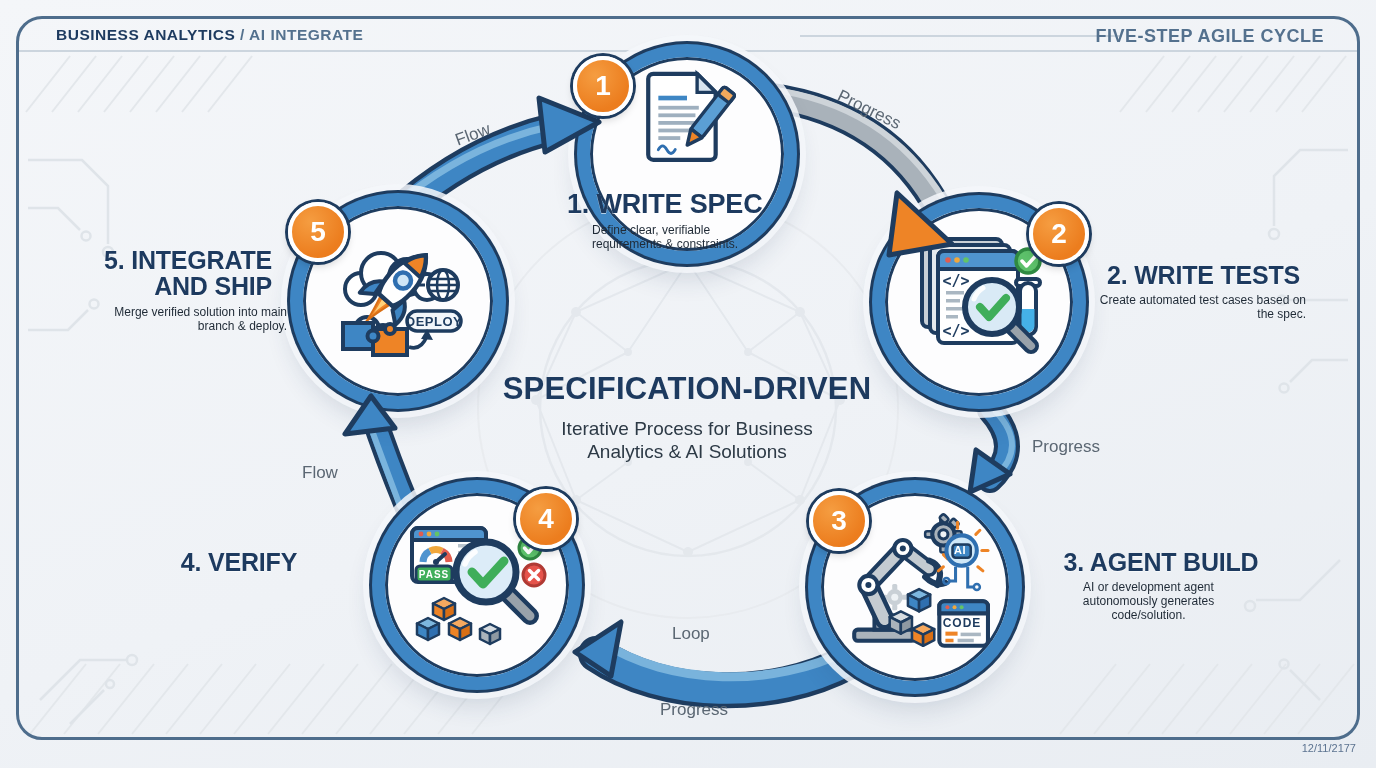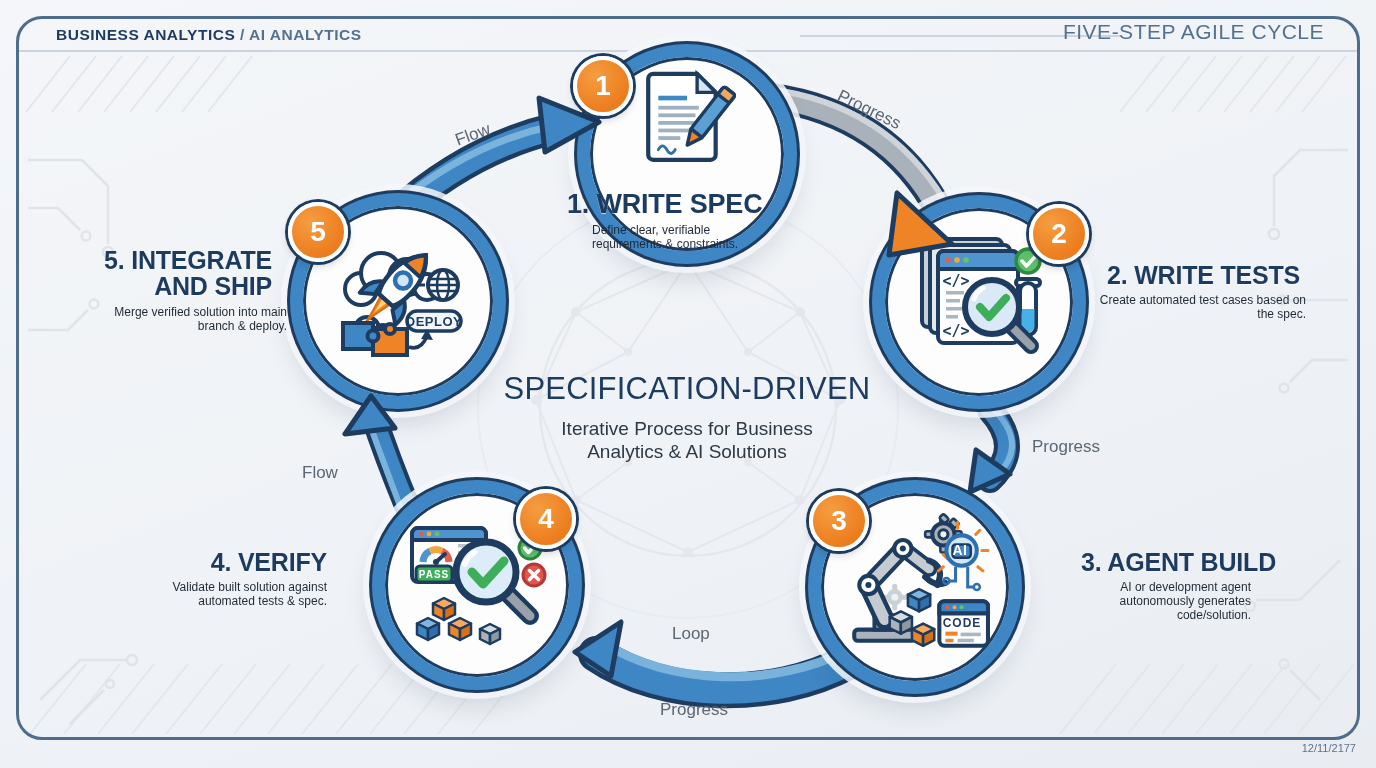--- a/index.html
+++ b/index.html
@@ -9,45 +9,45 @@
   svg{display:block}
   .bg-layer{position:absolute;inset:0;z-index:1;pointer-events:none}
   .tails-layer{position:absolute;inset:0;z-index:2;pointer-events:none}
   .frame{position:absolute;left:16px;top:16px;right:16px;bottom:28px;
     border:3px solid #4e6d8c;border-radius:26px;z-index:3;pointer-events:none}
   .divider{position:absolute;left:19px;right:19px;top:50px;height:2px;background:#ccd5de;z-index:2}
   .rline{position:absolute;left:800px;top:35px;width:322px;height:2px;background:#ccd5de;z-index:2}
   .header-left{position:absolute;left:56px;top:26px;z-index:7;font-size:15.5px;font-weight:bold;
     letter-spacing:.5px;color:#1d3a5f;white-space:nowrap}
   .header-left .secondary{color:#54718e}
-  .header-right{position:absolute;right:52px;top:20px;z-index:7;font-size:21px;font-weight:normal;
+  .header-right{position:absolute;right:52px;top:26px;z-index:7;font-size:18px;font-weight:bold;
     letter-spacing:.5px;color:#54718e;white-space:nowrap}
   .heads-layer{position:absolute;inset:0;z-index:5;pointer-events:none}
   .node{position:absolute;z-index:4}
   .ring{position:absolute;inset:0;border-radius:50%;background:#fdfdfe;border:13px solid #3e86c4;
     box-shadow:0 0 0 3px #1e3c5f, inset 0 0 0 3px #1e3c5f, 0 0 0 9px rgba(245,247,250,.85),
                0 14px 26px rgba(29,58,95,.16);}
   .node-icon{position:absolute}
   .badge{position:absolute;width:52px;height:52px;border-radius:50%;z-index:6;
     background:radial-gradient(circle at 35% 30%,#f59d41,#ec7d1e 70%);
     border:4px solid #fff;box-shadow:0 0 0 3px #1e3c5f,0 4px 8px rgba(0,0,0,.18);
     display:flex;align-items:center;justify-content:center;
     color:#fff;font-size:28px;font-weight:bold}
   .step-text{position:absolute;z-index:5}
   .step-title{font-weight:bold;color:#1d3a5f;font-size:25px;letter-spacing:-.2px;line-height:1.05;
     text-shadow:0 1px 0 rgba(255,255,255,.6)}
   .step-desc{color:#1f2a36;font-size:12px;line-height:1.17;margin-top:5px}
   .center-text{position:absolute;left:470px;top:372px;width:434px;text-align:center;z-index:4}
-  .center-title{font-size:31px;font-weight:normal;letter-spacing:.2px;color:#1d3a5f;line-height:1.12}
+  .center-title{font-size:31px;font-weight:bold;letter-spacing:.2px;color:#1d3a5f;line-height:1.12}
   .center-sub{font-size:19px;color:#2d3a46;width:330px;margin:10px auto 0;line-height:1.25}
   .flow-label{position:absolute;z-index:5;font-size:17px;color:#5b6773;white-space:nowrap}
   .footer-date{position:absolute;right:20px;top:742px;z-index:7;font-size:11px;color:#5c7390}
   .ov-label{position:absolute;transform:translate(-50%,-50%);white-space:nowrap;z-index:6;font-weight:bold}
   .lbl-code-glyph{font-family:"DejaVu Sans Mono",monospace;font-size:15px;color:#1e3c5f}
-  .lbl-ai{font-size:14px;color:#fff;letter-spacing:.5px}
+  .lbl-ai{font-size:11px;color:#fff;letter-spacing:.5px}
   .lbl-code{font-size:12px;color:#1e3c5f;letter-spacing:1px}
   .lbl-pass{font-size:10px;color:#fff;letter-spacing:1px}
   .lbl-deploy{font-size:13px;color:#1e3c5f;letter-spacing:.5px}
 </style>
 </head>
 <body>
 
 <div class="canvas">
 
   <svg class="bg-layer" width="1376" height="768">
@@ -174,21 +174,21 @@
       <path d="M400 506 Q 382 458 366 414" stroke="#7ab4dd" stroke-width="6"></path>
     </g>
   </svg>
 
   <div class="frame"></div>
   <div class="divider"></div>
   <div class="rline"></div>
   <div class="header-left">
     <span>BUSINESS ANALYTICS</span>
     <span class="secondary"> <span>/</span> </span>
-    <span class="secondary">AI ANALYTICS</span>
+    <span class="secondary">AI INTEGRATE</span>
   </div>
   <div class="header-right">FIVE-STEP AGILE CYCLE</div>
 
   <div class="center-text">
     <div class="center-title">SPECIFICATION-DRIVEN</div>
     <div class="center-sub">Iterative Process for Business Analytics &amp; AI Solutions</div>
   </div>
 
   <div class="node" style="left:577px;top:44px;width:220px;height:220px">
     <div class="ring"></div>
@@ -325,21 +325,21 @@
       <rect x="106" y="129" width="8" height="3.5" fill="#ee8426"></rect>
       <rect x="121" y="123" width="20" height="3.5" fill="#aab7c2"></rect>
       <rect x="118" y="129" width="16" height="3.5" fill="#aab7c2"></rect>
     </svg>
     <span class="ov-label lbl-ai" style="left:152px;top:70px">AI</span>
     <span class="ov-label lbl-code" style="left:154px;top:143px">CODE</span>
   </div>
   <div class="badge" style="left:809px;top:491px">
     <span>3</span>
   </div>
-  <div class="step-text" style="left:1046px;top:549px;width:230px;text-align:right">
+  <div class="step-text" style="left:1046px;top:549px;width:230px;text-align:center">
     <div class="step-title">3. AGENT BUILD</div>
     <div class="step-desc" style="width:205px">AI or development agent autonomously generates code/solution.</div>
   </div>
 
   <div class="node" style="left:372px;top:480px;width:210px;height:210px">
     <div class="ring"></div>
     <svg class="node-icon" style="left:30px;top:28px" width="150" height="150" viewBox="0 0 150 150">
       <rect x="10" y="20" width="74" height="54" rx="6" fill="#fff" stroke="#1e3c5f" stroke-width="4"></rect>
       <path d="M10 32 v-6 a6 6 0 0 1 6 -6 h62 a6 6 0 0 1 6 6 v6 z" fill="#4f94cf" stroke="#1e3c5f" stroke-width="4"></path>
       <circle cx="19" cy="26" r="2.4" fill="#e25d4f"></circle>
@@ -376,23 +376,22 @@
       <line x1="106" y1="86" x2="128" y2="108" stroke="#99a2aa" stroke-width="9" stroke-linecap="round"></line>
       <circle cx="84" cy="64" r="30" fill="#dcecf8" stroke="#1e3c5f" stroke-width="7"></circle>
       <path d="M63 56 a25 25 0 0 1 10 -12" stroke="#fff" stroke-width="5.5" fill="none" stroke-linecap="round" opacity=".9"></path>
       <path d="M70 64 l11 12 l21 -23" stroke="#3fae5a" stroke-width="9" fill="none" stroke-linecap="round" stroke-linejoin="round"></path>
     </svg>
     <span class="ov-label lbl-pass" style="left:62px;top:94px">PASS</span>
   </div>
   <div class="badge" style="left:516px;top:489px">
     <span>4</span>
   </div>
-  <div class="step-text" style="left:151px;top:549px;width:176px;text-align:right">
+  <div class="step-text" style="left:151px;top:549px;width:176px;text-align:center">
     <div class="step-title">4. VERIFY</div>
-    <div class="step-desc">Validate built solution against automated tests &amp; spec.</div>
   </div>
 
   <div class="node" style="left:290px;top:193px;width:216px;height:216px">
     <div class="ring"></div>
     <svg class="node-icon" style="left:33px;top:30px" width="150" height="150" viewBox="0 0 150 150">
       <g fill="#fff" stroke="#1e3c5f" stroke-width="4">
         <circle cx="38" cy="66" r="16"></circle>
           <circle cx="58" cy="50" r="20"></circle>
           <circle cx="84" cy="54" r="18"></circle>
           <circle cx="104" cy="64" r="13"></circle>

